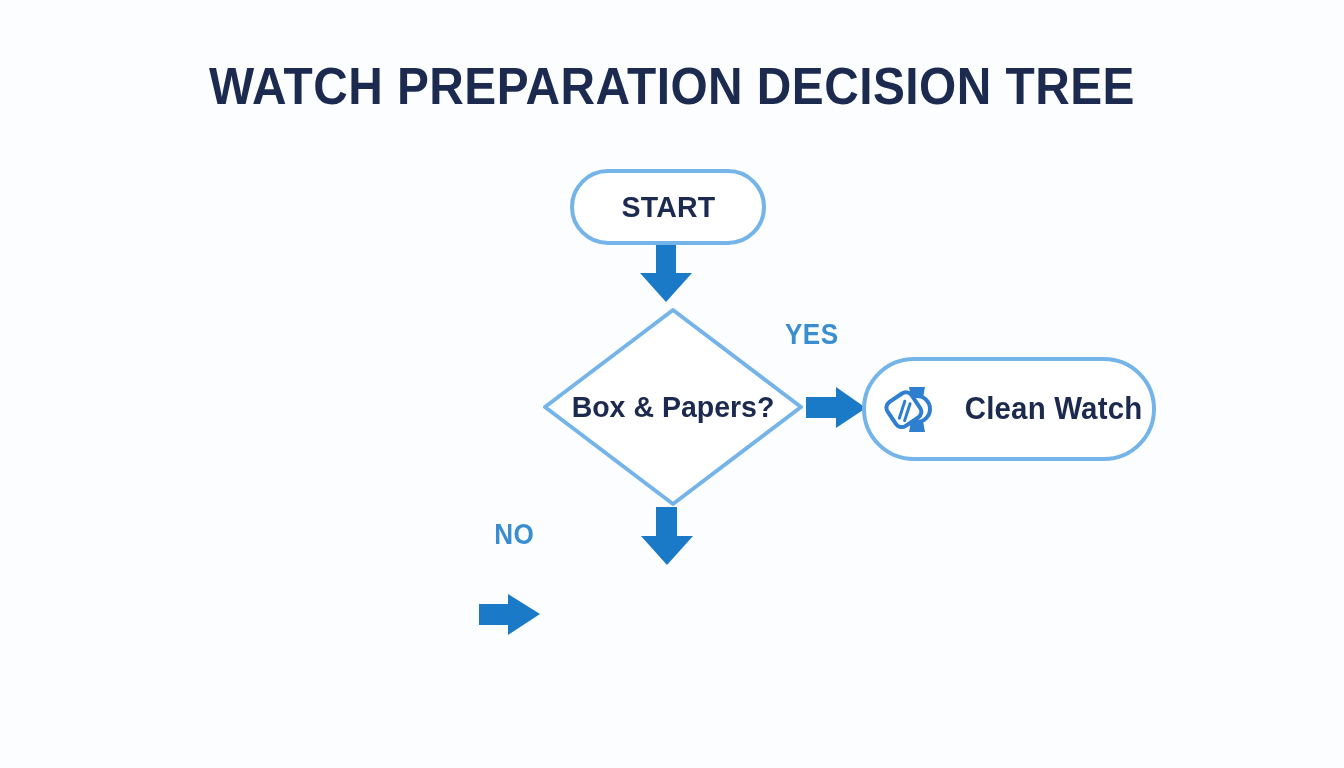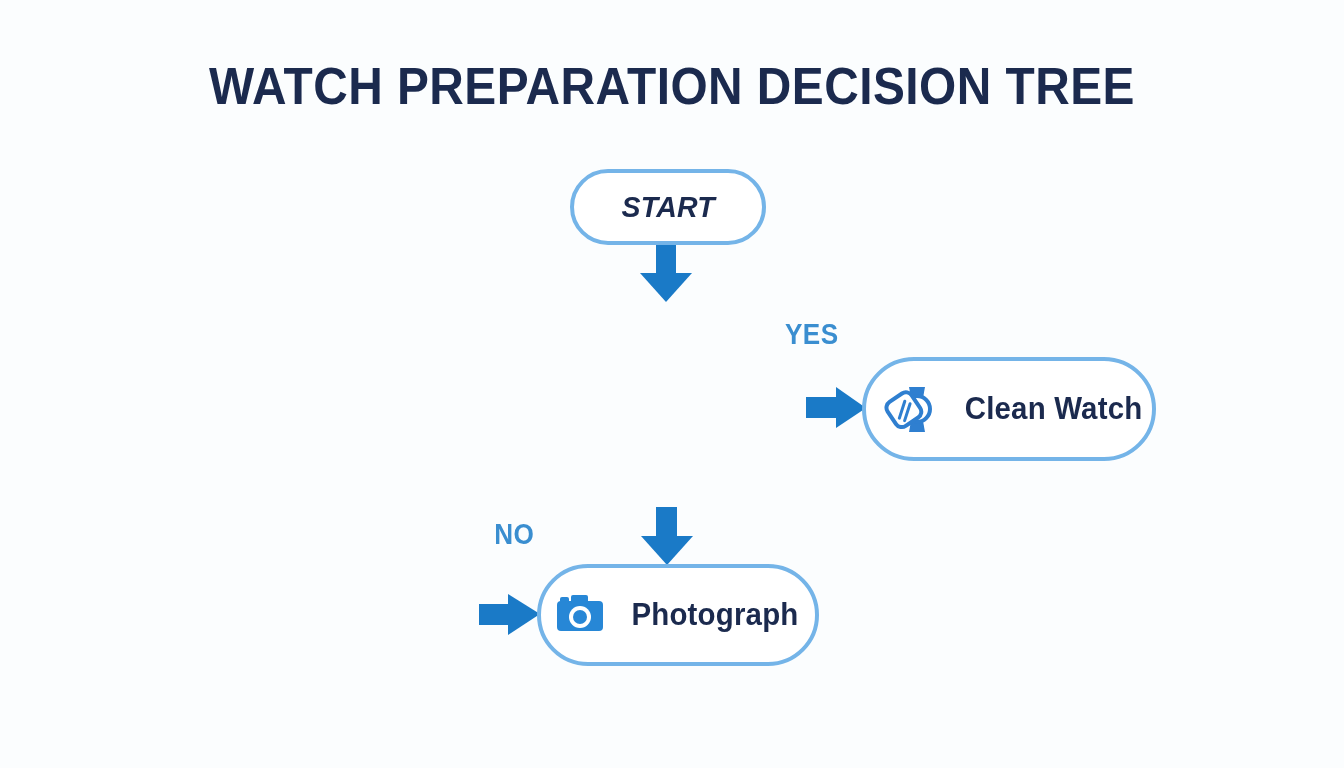--- a/index.html
+++ b/index.html
@@ -58,21 +58,21 @@
     font-family: "Liberation Sans Narrow", "Liberation Sans", sans-serif;
     font-weight: bold;
     color: #1b2a4e;
     letter-spacing: 0.2px;
     white-space: nowrap;
     transform: scaleX(0.95);
   }
 
   
   #node-start {
-    left: 570px;  top: 145px;  width: 196px;  height: 76px; font-style: italic;
+    left: 570px;  top: 145px;  width: 196px;  height: 76px;
   }
   #node-start .node-label { font-size: 30px; }
 
   #node-clean {
     left: 862px;  top: 333px;  width: 294px;  height: 104px;
     border-radius: 52px;
     padding-left: 14px;
   }
   #node-clean .node-label { font-size: 31px; }
 
@@ -169,20 +169,26 @@
     <g>
       <rect x="479" y="580" width="34" height="21" fill="#1a7ac7"></rect>
       <polygon points="508,570 508,611 540,590 " fill="#1a7ac7"></polygon>
     </g>
   </svg>
 
   <div class="node pill" id="node-start">
     <span class="node-label">START</span>
   </div>
 
+  <div id="node-decision">
+    <svg class="icon-svg" width="272" height="210" viewBox="0 0 272 210">
+      <path d="M 136 8 L 264 105 L 136 202 L 8 105 Z" fill="#ffffff" stroke="#74b4e8" stroke-width="4" stroke-linejoin="round"></path>
+    </svg>
+    <span class="diamond-text">Box &amp; Papers?</span>
+  </div>
 
   <div class="node pill" id="node-clean">
     <div class="node-inner">
       <span>
         <svg class="icon-svg" width="56" height="56" viewBox="0 0 56 56">
 
           <path d="M25 6 h16 l-2 11 h-12 z" fill="#2f7fd0"></path>
           <path d="M27 40 h12 l2 11 h-16 z" fill="#2f7fd0"></path>
 
           <circle cx="33" cy="28" r="13" fill="none" stroke="#2f7fd0" stroke-width="4"></circle>
@@ -192,32 +198,18 @@
             <line x1="11" y1="33" x2="25" y2="22" stroke="#2f7fd0" stroke-width="3" stroke-linecap="round"></line>
             <line x1="14" y1="38" x2="28" y2="27" stroke="#2f7fd0" stroke-width="3" stroke-linecap="round"></line>
           </g>
         </svg>
       </span>
       <span class="node-label">Clean Watch</span>
     </div>
   </div>
 
 
-  <div class="node pill" id="node-photo">
-    <div class="node-inner">
-      <span>
-        <svg class="icon-svg" width="54" height="54" viewBox="0 0 54 54">
-          <rect x="4" y="13" width="46" height="30" rx="4" ry="4" fill="#2787d6"></rect>
-          <rect x="18" y="7" width="17" height="8" rx="2" ry="2" fill="#2787d6"></rect>
-          <rect x="7" y="9" width="9" height="6" rx="2" ry="2" fill="#2787d6"></rect>
-          <circle cx="27" cy="29" r="11" fill="#ffffff"></circle>
-          <circle cx="27" cy="29" r="7" fill="#2787d6"></circle>
-        </svg>
-      </span>
-      <span class="node-label">Photograph</span>
-    </div>
-  </div>
 
   <div class="edge-label" id="label-yes">YES</div>
 
   <div class="edge-label" id="label-no">NO</div>
 
 </div>
 
 </body></html>

